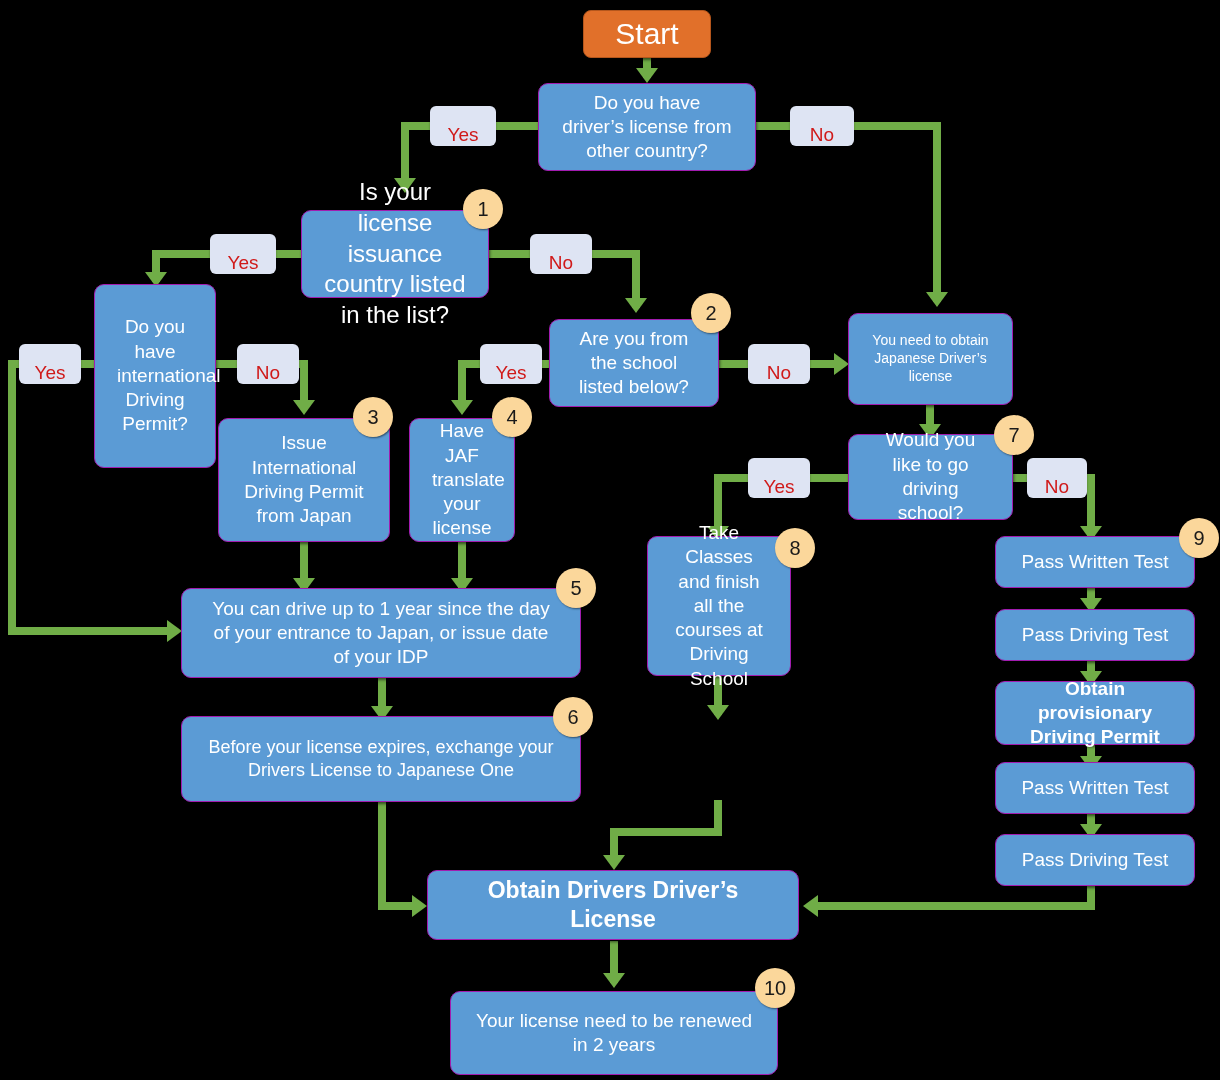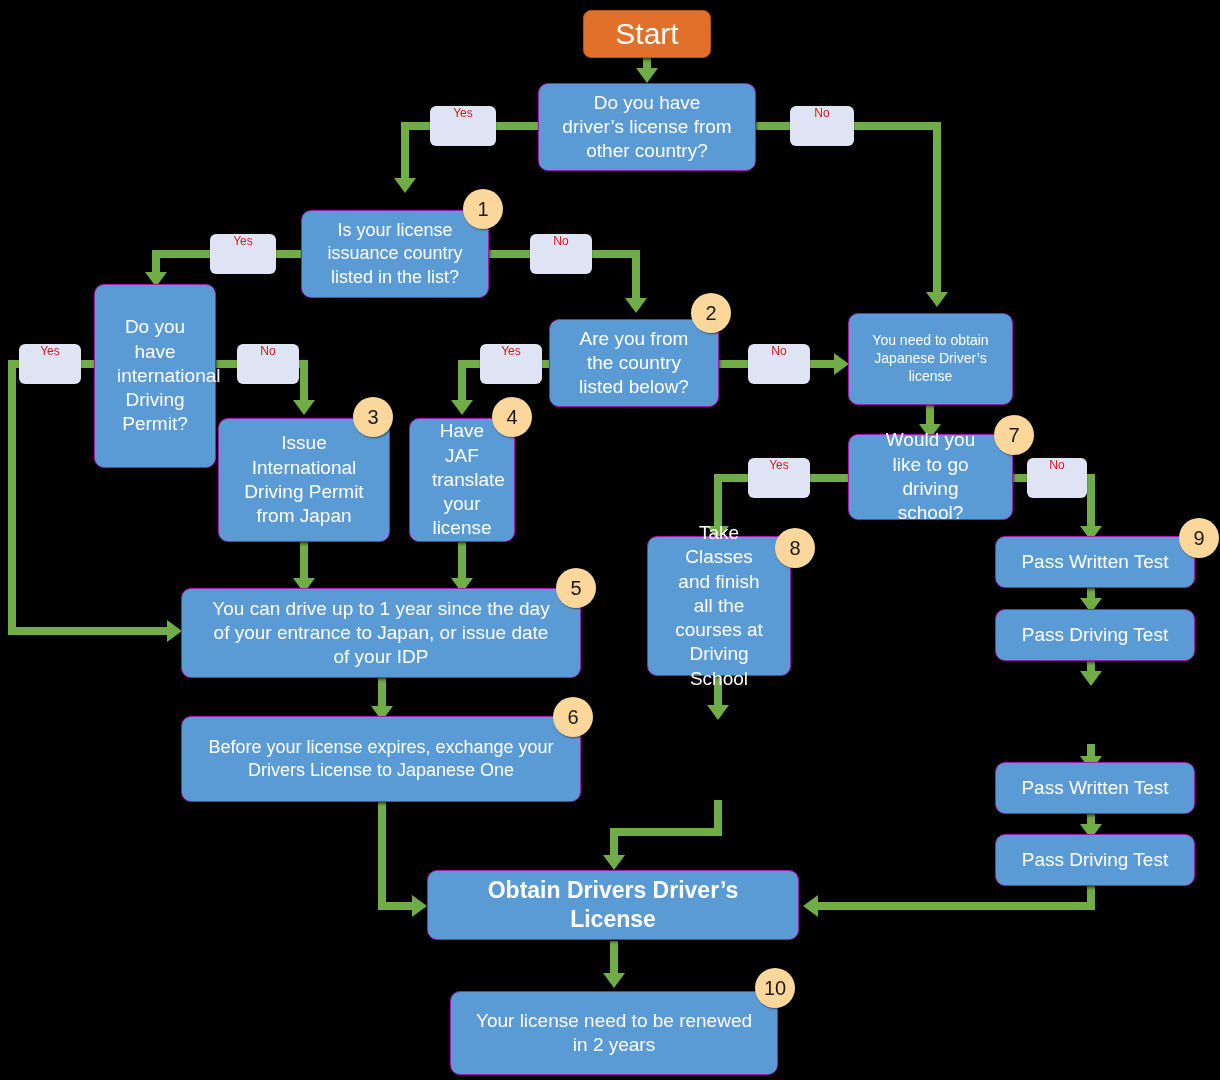--- a/index.html
+++ b/index.html
@@ -41,26 +41,26 @@
     border-radius: 8px;
     box-shadow: 1px 2px 3px rgba(0,0,0,0.55);
   }
   .bold { font-weight: bold; }
 
   
   .vlabel {
     position: absolute;
     box-sizing: border-box;
     display: flex;
-    align-items: flex-start;
+    align-items: flex-end;
     justify-content: center;
     background: #DEE4F3;
     border-radius: 6px;
     color: #D01A1A;
-    font-size: 12px;
+    font-size: 19px;
     z-index: 12;
     box-shadow: 0px 1px 2px rgba(0,0,0,0.4);
   }
 
   
   .badge {
     position: absolute;
     width: 40px;
     height: 40px;
     border-radius: 50%;
@@ -194,30 +194,30 @@
   <div class="arrow down" style="left:603px; top:973px;"></div>
 
   <div class="node start" style="left:583px; top:10px; width:128px; height:48px; font-size:30px;">
     <span class="txt">Start</span>
   </div>
 
   <div class="node process" style="left:538px; top:83px; width:218px; height:88px; font-size:19px;">
     <span class="txt">Do you have driver’s license from other country?</span>
   </div>
 
-  <div class="node process" style="left:301px; top:210px; width:188px; height:88px; font-size:18px;">
+  <div class="node process" style="left:301px; top:210px; width:188px; height:88px; font-size:24px;">
     <span class="txt">Is your license issuance country listed in the list?</span>
   </div>
 
   <div class="node process" style="left:94px; top:284px; width:122px; height:184px; font-size:19px;">
     <span class="txt">Do you have international Driving Permit?</span>
   </div>
 
   <div class="node process" style="left:549px; top:319px; width:170px; height:88px; font-size:19px;">
-    <span class="txt">Are you from the country listed below?</span>
+    <span class="txt">Are you from the school listed below?</span>
   </div>
 
   <div class="node process" style="left:218px; top:418px; width:172px; height:124px; font-size:19px;">
     <span class="txt">Issue International Driving Permit from Japan</span>
   </div>
 
   <div class="node process" style="left:409px; top:418px; width:106px; height:124px; font-size:19px;">
     <span class="txt">Have JAF translate your license</span>
   </div>
 
@@ -243,20 +243,23 @@
 
 
   <div class="node process" style="left:995px; top:536px; width:200px; height:52px; font-size:19px;">
     <span class="txt">Pass Written Test</span>
   </div>
 
   <div class="node process" style="left:995px; top:609px; width:200px; height:52px; font-size:19px;">
     <span class="txt">Pass Driving Test</span>
   </div>
 
+  <div class="node process bold" style="left:995px; top:681px; width:200px; height:64px; font-size:19px;">
+    <span class="txt">Obtain provisionary Driving Permit</span>
+  </div>
 
   <div class="node process" style="left:995px; top:762px; width:200px; height:52px; font-size:19px;">
     <span class="txt">Pass Written Test</span>
   </div>
 
   <div class="node process" style="left:995px; top:834px; width:200px; height:52px; font-size:19px;">
     <span class="txt">Pass Driving Test</span>
   </div>
 
   <div class="node process bold" style="left:427px; top:870px; width:372px; height:70px; font-size:23px;">

